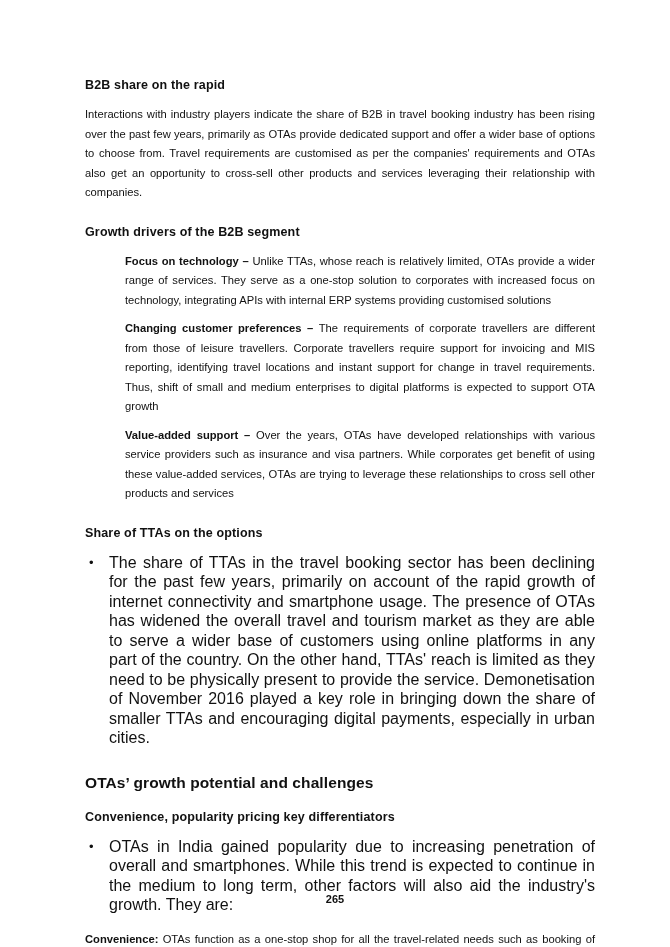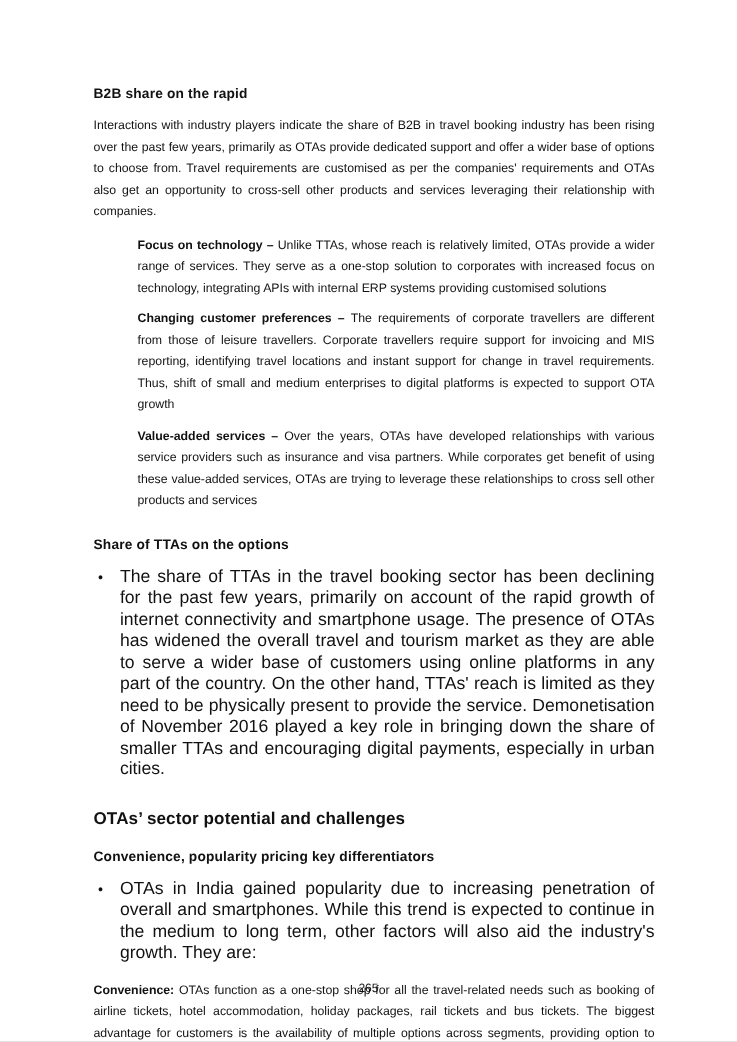--- a/index.html
+++ b/index.html
@@ -71,47 +71,49 @@
     text-align: justify;
   }
   .page-number {
     position: absolute;
     left: 0;
     right: 0;
     top: 893px;
     text-align: center;
     font-size: 11px;
     color: #111111;
+    font-weight: bold;
   }
   .spacer-sm { height: 4px; }
 </style>
 </head>
 <body>
 
 <div class="page">
   <div class="content">
 
     <h2 class="section-title">B2B share on the rapid</h2>
     <p class="body">Interactions with industry players indicate the share of B2B in travel booking industry has been rising over the past few years, primarily as OTAs provide dedicated support and offer a wider base of options to choose from. Travel requirements are customised as per the companies' requirements and OTAs also get an opportunity to cross-sell other products and services leveraging their relationship with companies.</p>
 
+    <h2 class="section-title sub">Growth drivers of the B2B segment</h2>
 
     <p class="body tight"><span class="lead">Focus on technology – </span><span>Unlike TTAs, whose reach is relatively limited, OTAs provide a wider range of services. They serve as a one-stop solution to corporates with increased focus on technology, integrating APIs with internal ERP systems providing customised solutions</span></p>
 
     <p class="body tight"><span class="lead">Changing customer preferences – </span><span>The requirements of corporate travellers are different from those of leisure travellers. Corporate travellers require support for invoicing and MIS reporting, identifying travel locations and instant support for change in travel requirements. Thus, shift of small and medium enterprises to digital platforms is expected to support OTA growth</span></p>
 
-    <p class="body tight"><span class="lead">Value-added services – </span><span>Over the years, OTAs have developed relationships with various service providers such as insurance and visa partners. While corporates get benefit of using these value-added services, OTAs are trying to leverage these relationships to cross sell other products and services</span></p>
+    <p class="body tight"><span class="lead">Value-added support – </span><span>Over the years, OTAs have developed relationships with various service providers such as insurance and visa partners. While corporates get benefit of using these value-added services, OTAs are trying to leverage these relationships to cross sell other products and services</span></p>
 
     <h2 class="section-title sub">Share of TTAs on the options</h2>
 
     <div class="bulleted">
       <span class="bullet-dot">•</span>
       <span class="bullet-text">The share of TTAs in the travel booking sector has been declining for the past few years, primarily on account of the rapid growth of internet connectivity and smartphone usage. The presence of OTAs has widened the overall travel and tourism market as they are able to serve a wider base of customers using online platforms in any part of the country. On the other hand, TTAs' reach is limited as they need to be physically present to provide the service. Demonetisation of November 2016 played a key role in bringing down the share of smaller TTAs and encouraging digital payments, especially in urban cities.</span>
     </div>
 
-    <h1 class="big-title">OTAs’ sector potential and challenges</h1>
+    <h1 class="big-title">OTAs’ growth potential and challenges</h1>
 
     <h2 class="section-title">Convenience, popularity pricing key differentiators</h2>
 
     <div class="bulleted">
       <span class="bullet-dot">•</span>
       <span class="bullet-text">OTAs in India gained popularity due to increasing penetration of overall and smartphones. While this trend is expected to continue in the medium to long term, other factors will also aid the industry's growth. They are:</span>
     </div>
 
     <div class="spacer-sm"></div>
 

